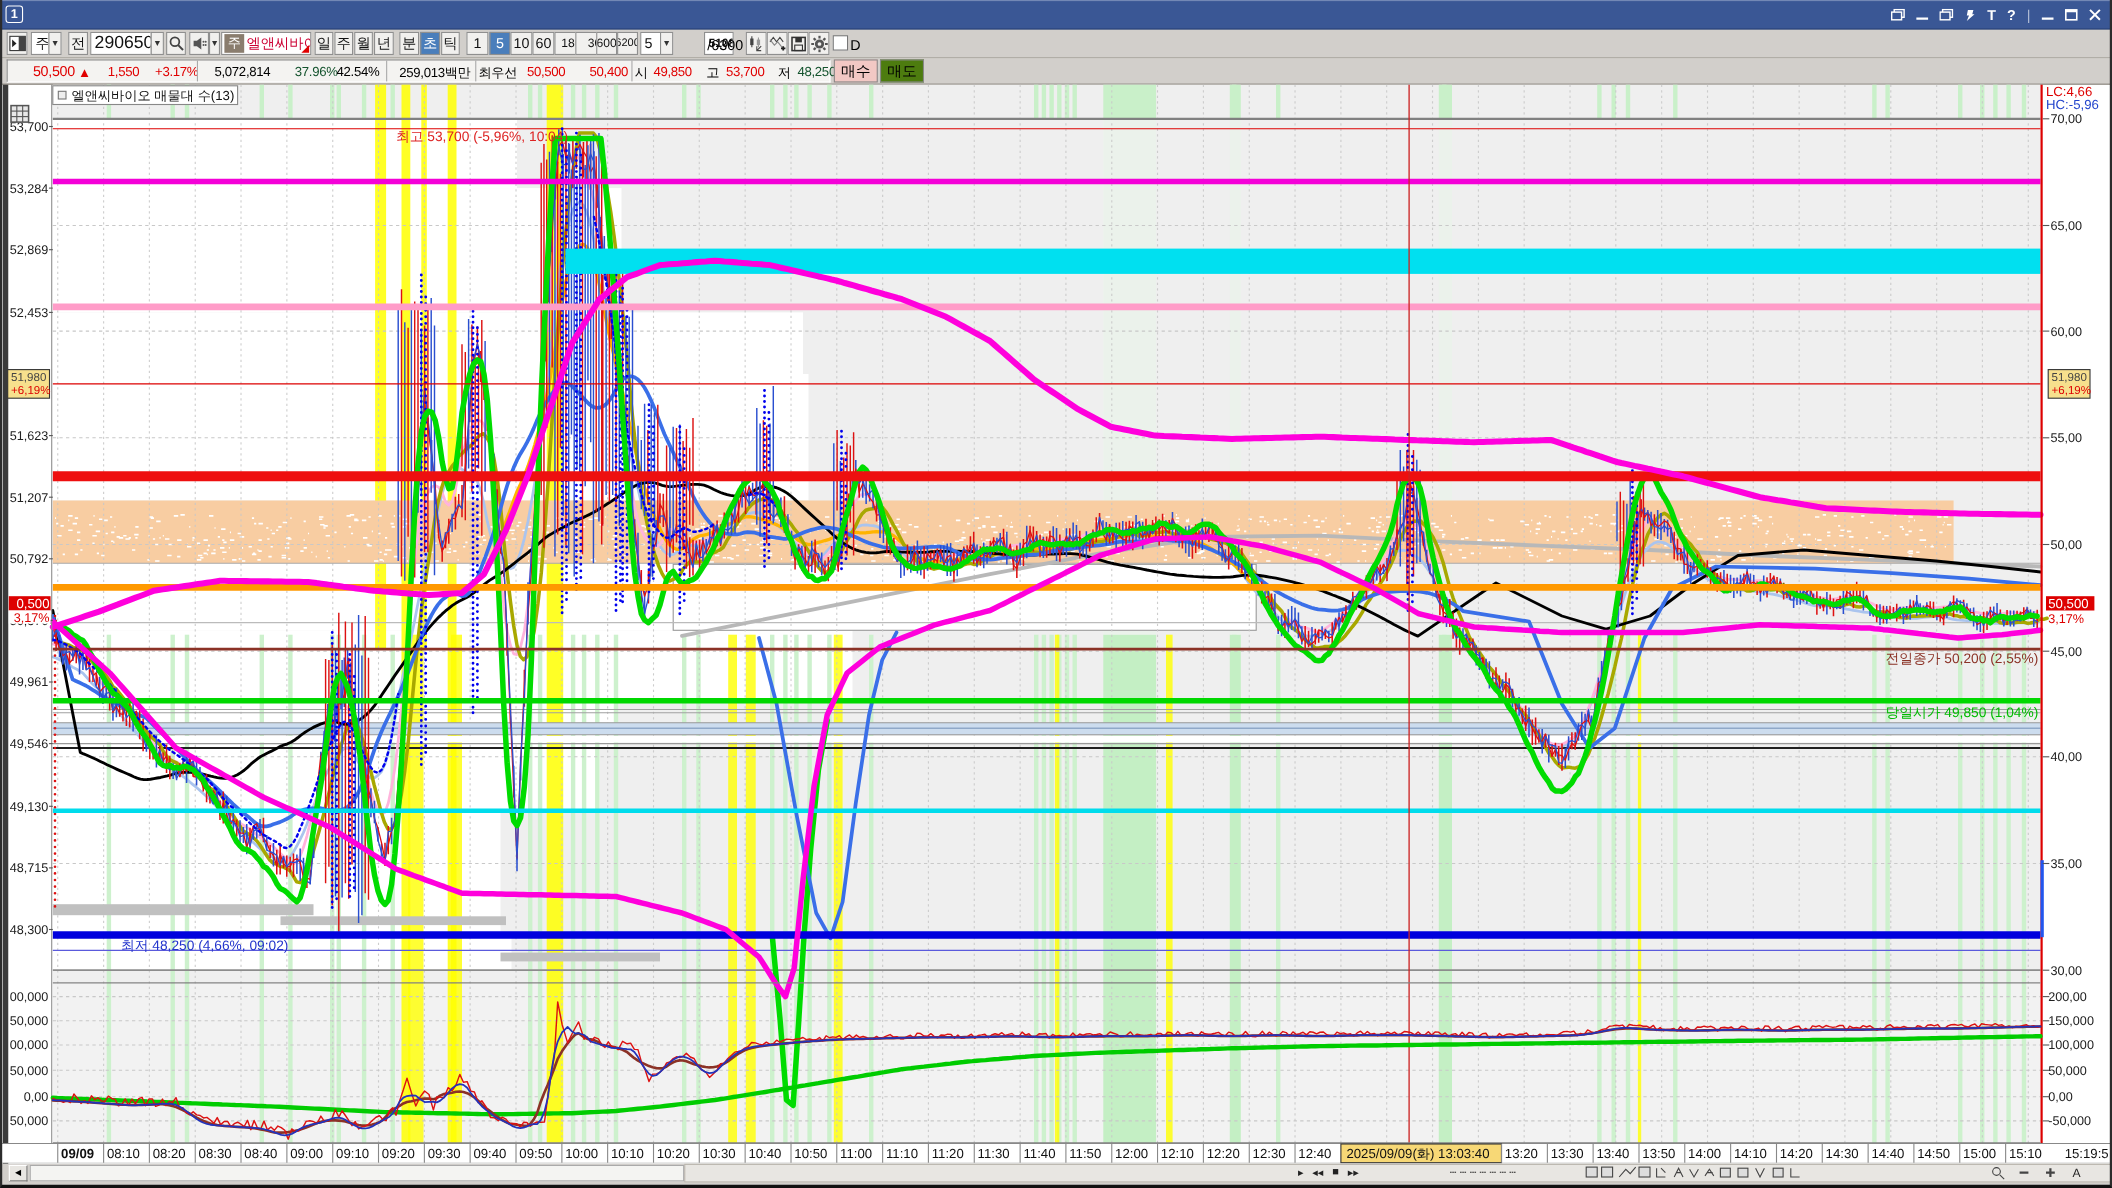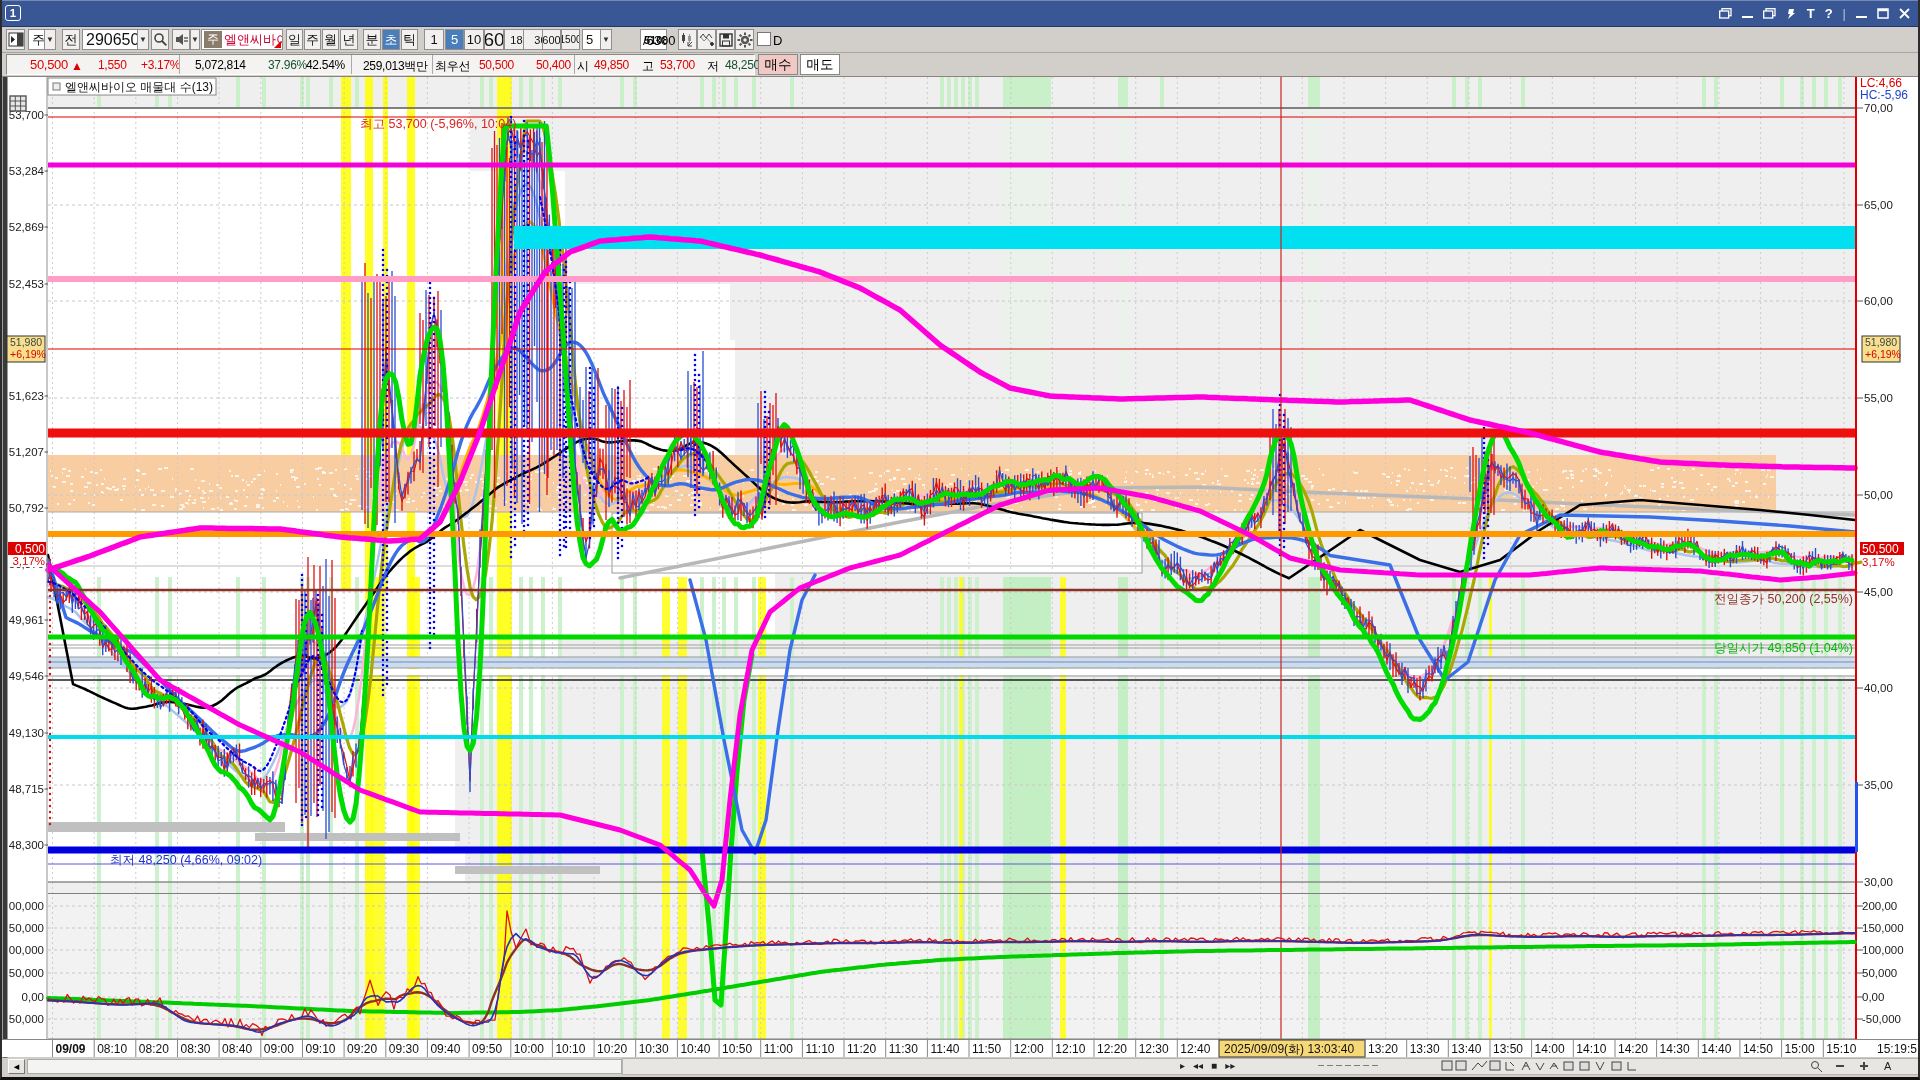--- a/index.html
+++ b/index.html
@@ -96,25 +96,25 @@
 <div class="tbtn" style="left:286px;width:17px;font-size:13px">일</div>
     <div class="tbtn" style="left:304px;width:17px;font-size:13px">주</div>
     <div class="tbtn" style="left:322px;width:17px;font-size:13px">월</div>
     <div class="tbtn" style="left:340px;width:18px;font-size:13px">년</div>
 <div class="tbtn" style="left:363px;width:18px;font-size:13px">분</div>
     <div class="tbtn sel" style="left:382px;width:18px;font-size:13px">초</div>
     <div class="tbtn" style="left:401px;width:17px;font-size:13px">틱</div>
 <div class="tbtn" style="left:424px;width:20px;font-size:13px">1</div>
     <div class="tbtn sel" style="left:445px;width:19px;font-size:13px">5</div>
     <div class="tbtn" style="left:464px;width:20px;font-size:13px">10</div>
-    <div class="tbtn" style="left:484px;width:20px;font-size:19px">60</div>
+    <div class="tbtn" style="left:484px;width:20px;font-size:13px">60</div>
 <div class="tbtn" style="left:504px;width:31px;font-size:11px">180</div>
     <div class="tbtn" style="left:523px;width:41px;font-size:11px">300</div>
     <div class="tbtn" style="left:542px;width:19px;font-size:11px">600</div>
-    <div class="tbtn" style="left:561px;width:19px;font-size:10px">1500</div>
+    <div class="tbtn" style="left:561px;width:19px;font-size:10px">6200</div>
 <div class="tinp" style="left:582px;width:19px;font-size:13px;">5</div>
     <div class="drp" style="left:600px;width:12px">▼</div>
 <div class="tinp" style="left:640px;width:27px;font-size:11px;font-weight:bold;">5108</div>
     <span style="position:absolute;left:643px;top:6px;font-size:13px">/6300</span>
 <div class="tbtn" style="left:678px;width:19px">
       <svg width="16" height="16" viewBox="0 0 16 16">
         <rect x="2" y="3" width="3" height="6" fill="#444"></rect>
         <line x1="3.5" y1="1" x2="3.5" y2="11" stroke="#444"></line>
         <rect x="8" y="4" width="3" height="5" fill="#999"></rect>
         <line x1="9.5" y1="2" x2="9.5" y2="11" stroke="#999"></line>
@@ -171,21 +171,21 @@
     <span class="red" style="left:479px">50,500</span>
     <span class="red" style="left:536px">50,400</span>
 <span style="left:574px;top:2px;height:19px;border-left:1px solid #aaa"></span>
 <span style="left:577px">시</span>
     <span class="red" style="left:594px">49,850</span>
 <span style="left:642px">고</span>
     <span class="red" style="left:660px">53,700</span>
 <span style="left:707px">저</span>
     <span class="blu" style="left:725px">48,250</span>
 <div style="position:absolute;left:758px;top:1px;width:40px;height:21px;background:#f2c8c4;border:1px solid #888;text-align:center;line-height:19px;font-size:13.5px">매수</div>
-<div style="position:absolute;left:800px;top:1px;width:40px;height:21px;background:#ffffff;border:1px solid #888;text-align:center;line-height:19px;font-size:13.5px">매도</div>
+<div style="position:absolute;left:800px;top:1px;width:40px;height:21px;background:#4d7c0f;border:1px solid #888;text-align:center;line-height:19px;font-size:13.5px">매도</div>
 </div>
 <svg width="1920" height="1080" viewBox="0 0 1920 1080" style="position:absolute;left:0;top:0" font-family="Liberation Sans, sans-serif">
 <rect x="48.0" y="77.0" width="1807.0" height="816.0" fill="#efefef"></rect>
 <rect x="48.0" y="108.0" width="422.0" height="63.0" fill="#ffffff"></rect>
 <rect x="48.0" y="171.0" width="517.0" height="113.0" fill="#ffffff"></rect>
 <rect x="48.0" y="284.0" width="682.0" height="56.0" fill="#ffffff"></rect>
 <rect x="48.0" y="340.0" width="687.0" height="115.0" fill="#ffffff"></rect>
 <rect x="48.0" y="512.0" width="1094.0" height="61.0" fill="#ffffff"></rect>
 <rect x="48.0" y="573.0" width="727.0" height="64.0" fill="#ffffff"></rect>
 <rect x="48.0" y="637.0" width="512.0" height="43.0" fill="#ffffff"></rect>

